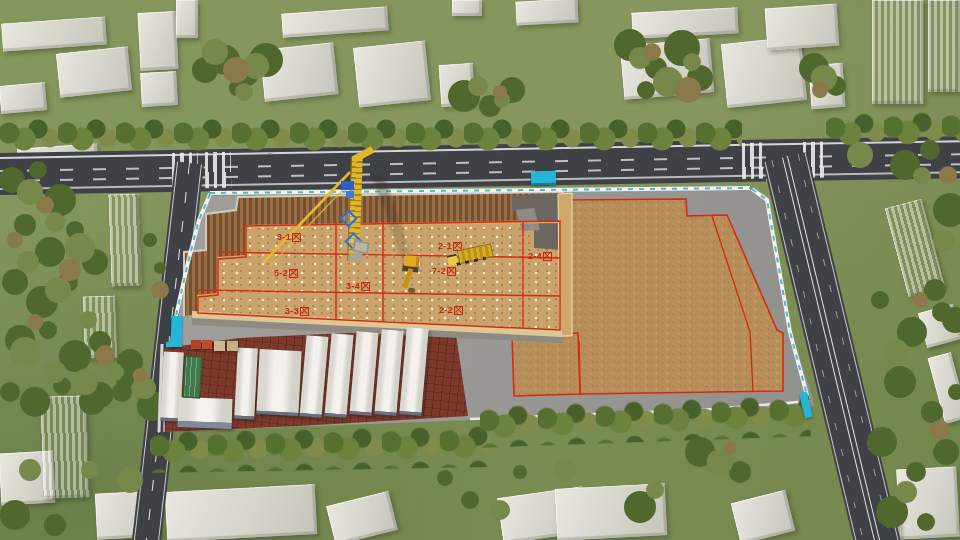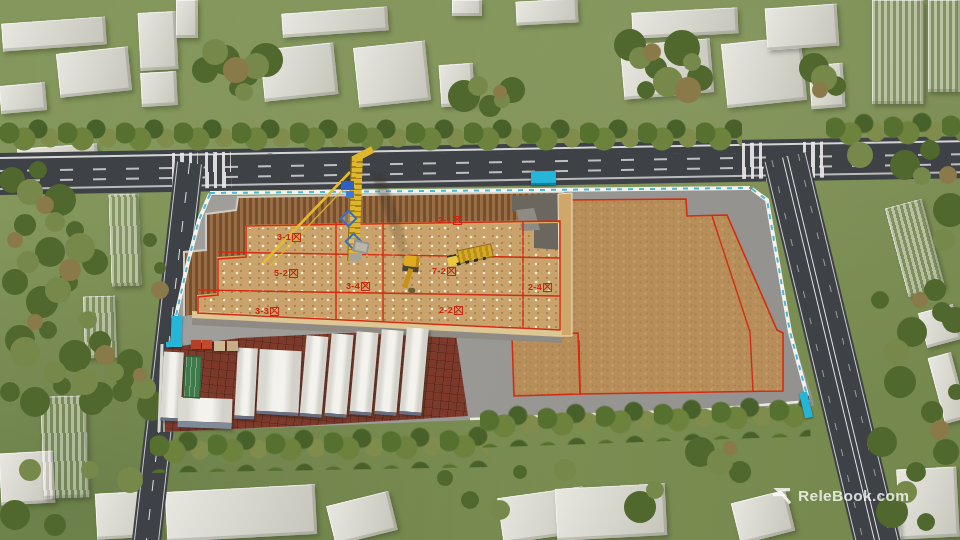--- a/index.html
+++ b/index.html
@@ -297,46 +297,39 @@
   </div>
 
   <div class="zlabel" style="left:289px;top:237px">
     <span>3-1</span>
       <span class="qu"></span>
     </div>
   <div class="zlabel" style="left:286px;top:273px">
     <span>5-2</span>
       <span class="qu"></span>
     </div>
-  <div class="zlabel" style="left:267px;top:311px">
+  <div class="zlabel" style="left:297px;top:311px">
     <span>3-3</span>
       <span class="qu"></span>
     </div>
   <div class="zlabel" style="left:358px;top:286px">
     <span>3-4</span>
       <span class="qu"></span>
     </div>
-  <div class="zlabel" style="left:450px;top:220px">
+  <div class="zlabel" style="left:450px;top:246px">
     <span>2-1</span>
       <span class="qu"></span>
     </div>
   <div class="zlabel" style="left:444px;top:271px">
     <span>7-2</span>
       <span class="qu"></span>
     </div>
   <div class="zlabel" style="left:451px;top:310px">
     <span>2-2</span>
       <span class="qu"></span>
     </div>
-  <div class="zlabel" style="left:540px;top:287px">
+  <div class="zlabel" style="left:540px;top:256px">
     <span>2-4</span>
       <span class="qu"></span>
     </div>
 
-  <div class="watermark">
-    <svg width="22" height="20" viewBox="0 0 24 22">
-      <path d="M22 4 H8 L14 9.5 H3" fill="none" stroke="rgba(255,255,255,.8)" stroke-width="3.4"></path>
-      <path d="M14 9.5 L22 19" fill="none" stroke="rgba(255,255,255,.8)" stroke-width="3.4"></path>
-    </svg>
-    <span>ReleBook.com</span>
-  </div>
 
 </div>
 
 </body></html>

